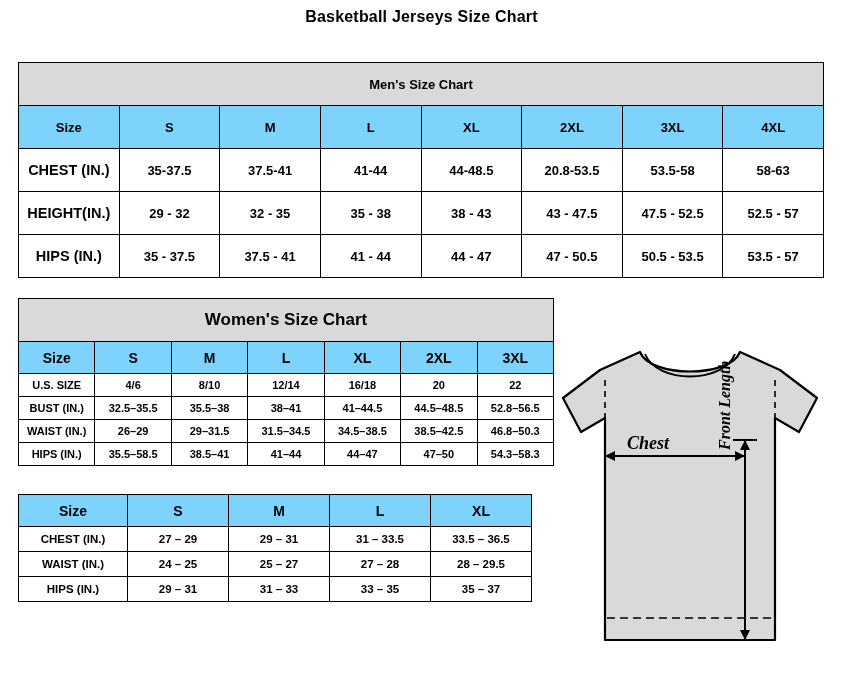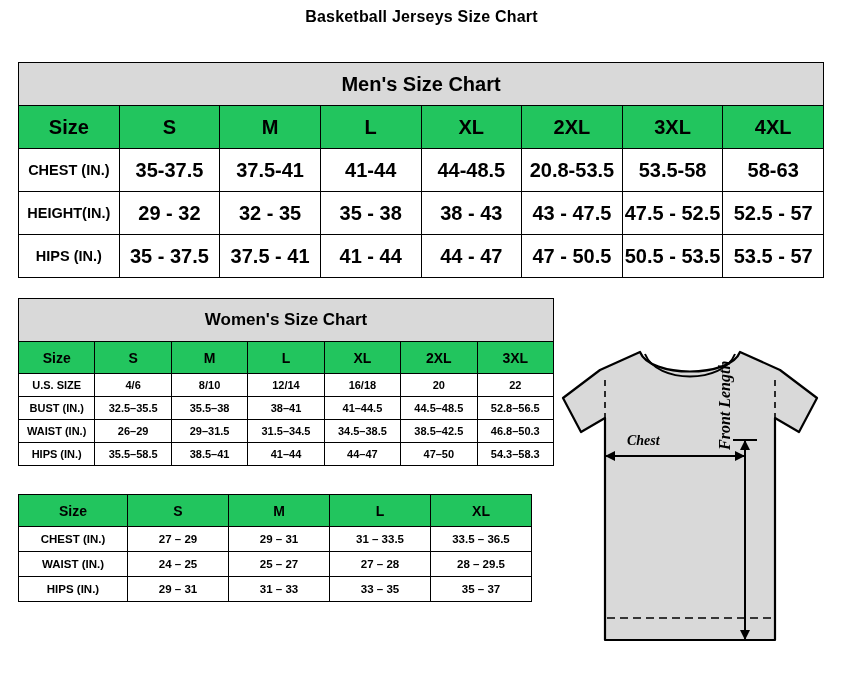--- a/index.html
+++ b/index.html
@@ -38,34 +38,34 @@
     vertical-align: middle;
     font-weight: bold;
     padding: 0;
   }
   .hdr-band {
     background: #d9d9d9;
     font-size: 17px;
     font-weight: bold;
   }
   .colhdr {
-    background: #22c55e;
+    background: #7dd3fc;
   }
 
   
   #mens-wrap {
     position: absolute;
     left: 18px;
     top: 62px;
     width: 806px;
   }
   #mens-table { width: 806px; }
   #mens-table .hdr-band { height: 38px; }
   #mens-table tr { height: 43px; }
-  #mens-table td { font-size: 20px; }
+  #mens-table td { font-size: 13px; }
   #mens-table td.rowlabel { font-size: 14.5px; }
 
   
   #womens-wrap {
     position: absolute;
     left: 18px;
     top: 298px;
     width: 536px;
   }
   #womens-table { width: 536px; }
@@ -97,21 +97,21 @@
     left: 545px;
     top: 340px;
     width: 290px;
     height: 330px;
   }
   #jersey-wrap svg { display: block; }
   .lbl-chest {
     position: absolute;
     left: 627px;
     top: 433px;
-    font-size: 14px;
+    font-size: 18px;
     font-style: italic;
     font-weight: bold;
     font-family: "Liberation Serif", serif;
   }
   .lbl-front {
     position: absolute;
     left: 716px;
     top: 450px;
     font-size: 16px;
     font-style: italic;

